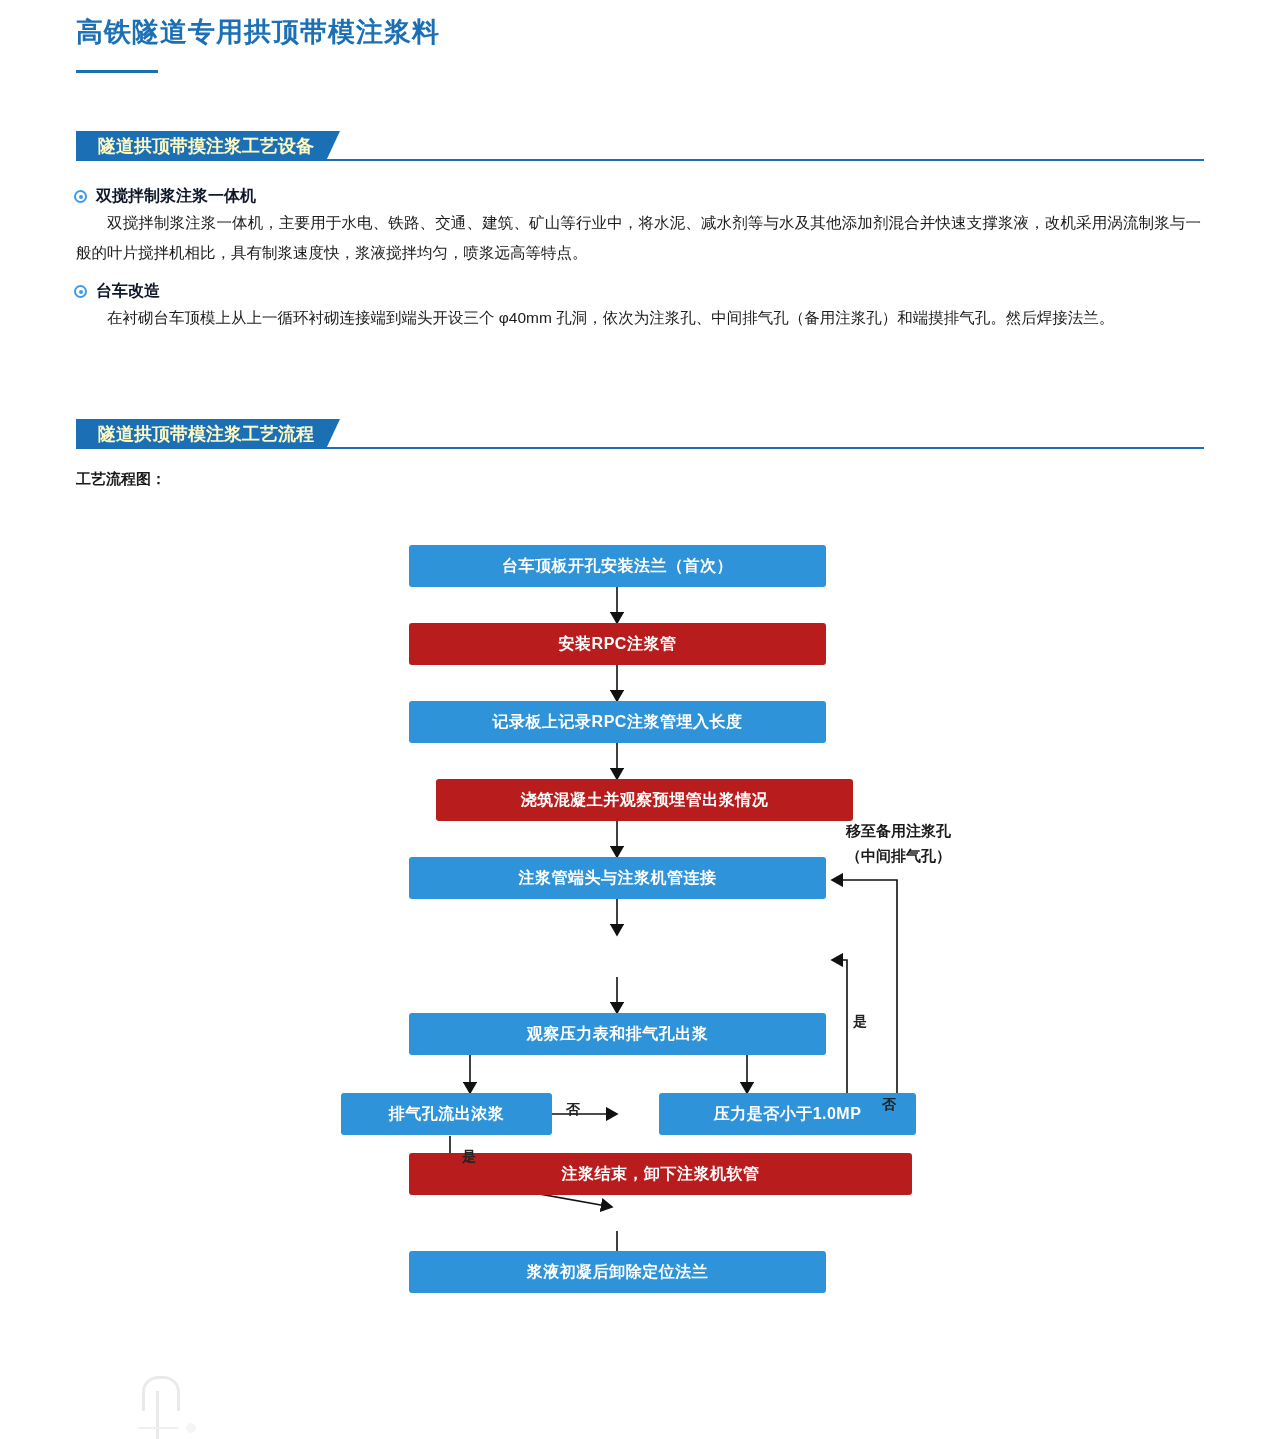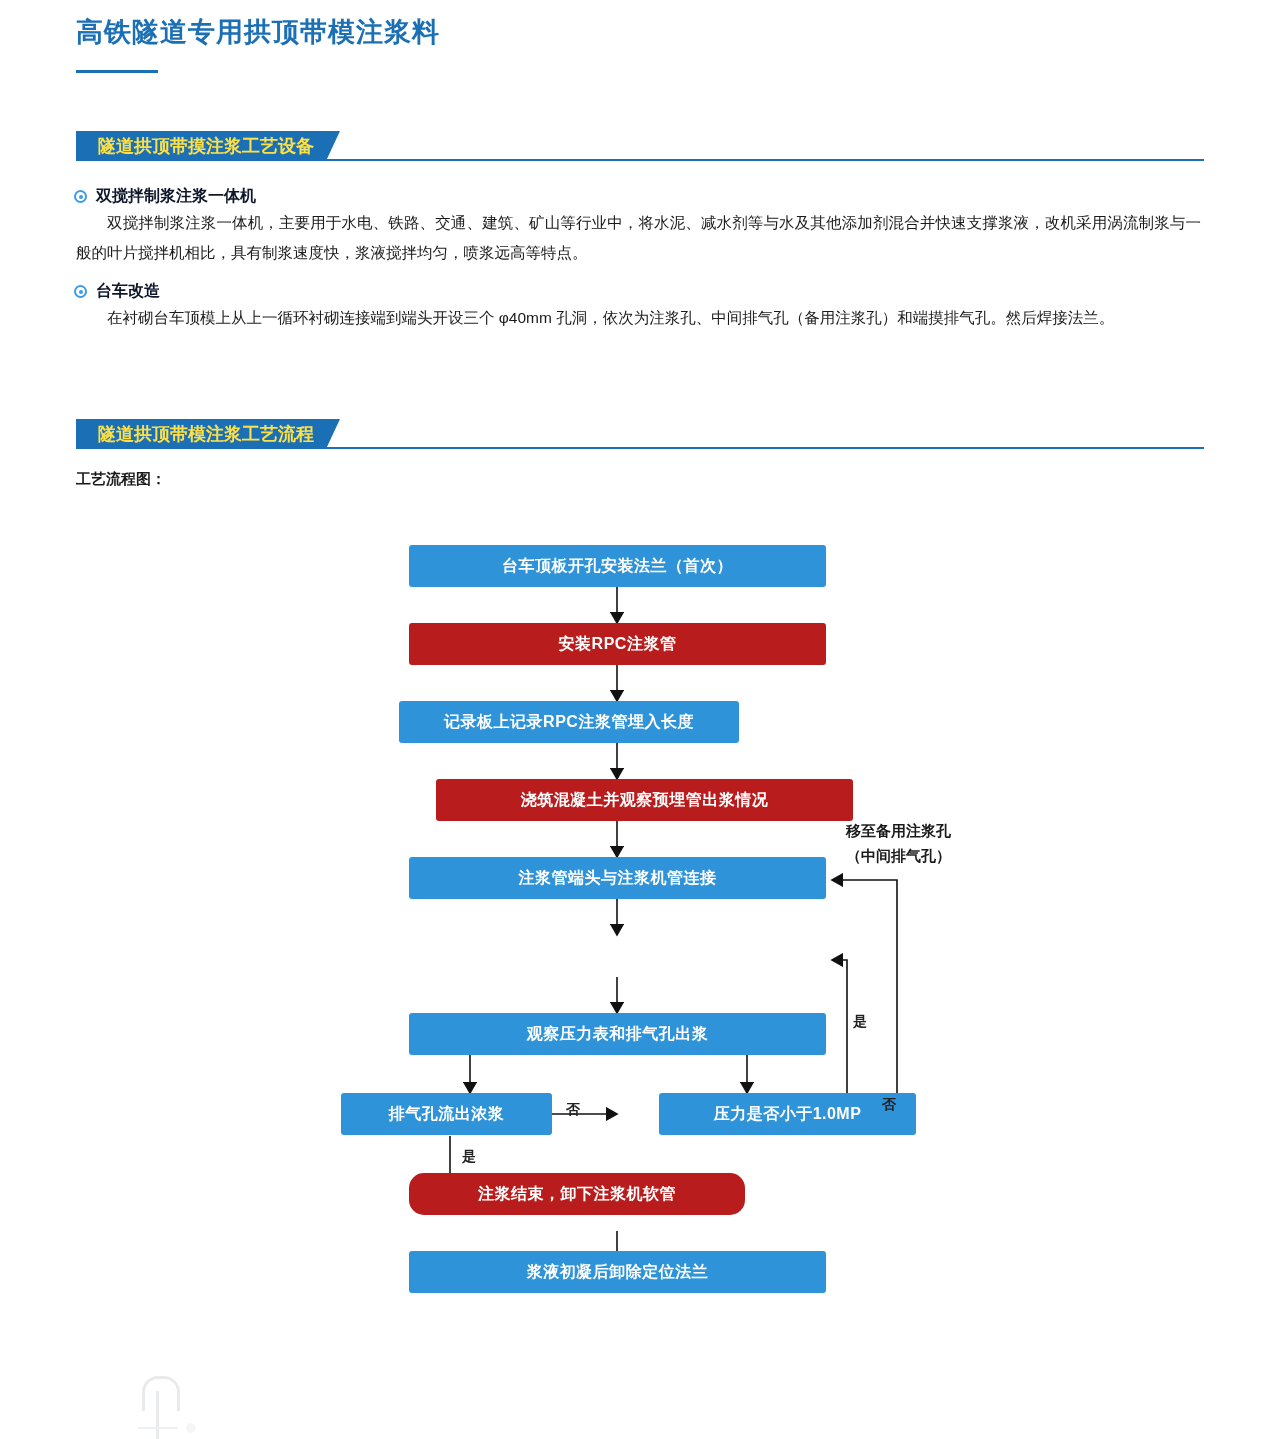--- a/index.html
+++ b/index.html
@@ -39,21 +39,21 @@
   .section-head {
     position: absolute;
     height: 30px;
   }
   .section-head .tab {
     position: absolute;
     left: 0;
     top: 0;
     height: 30px;
     background: #1b6fb5;
-    color: #fde047;
+    color: #fef9c3;
     font-size: 18px;
     font-weight: bold;
     line-height: 30px;
     padding: 0 26px 0 22px;
     box-sizing: border-box;
     white-space: nowrap;
     
     clip-path: polygon(0 0, 100% 0, calc(100% - 14px) 100%, 0 100%);
   }
   .section-head .bar {
@@ -228,29 +228,29 @@
 
     <line x1="617" y1="726" x2="617" y2="762" stroke="#111" stroke-width="1.6" marker-end="url(#arrow)"></line>
 
     <path d="M847,609 L847,455 L832,455" stroke="#111" stroke-width="1.6" fill="none" marker-end="url(#arrow)"></path>
 
     <path d="M897,600 L897,375 L832,375" stroke="#111" stroke-width="1.6" fill="none" marker-end="url(#arrow)"></path>
   </svg>
 
   <div class="node blue" style="left:409px; top:40px; width:417px; height:42px;">台车顶板开孔安装法兰（首次）</div>
   <div class="node gray" style="left:409px; top:118px; width:417px; height:42px;">安装RPC注浆管</div>
-  <div class="node blue" style="left:399px; top:196px; width:340px; height:42px;">记录板上记录RPC注浆管埋入长度</div>
+  <div class="node blue" style="left:409px; top:196px; width:417px; height:42px;">记录板上记录RPC注浆管埋入长度</div>
   <div class="node gray" style="left:409px; top:274px; width:417px; height:42px;margin-left:27px;">浇筑混凝土并观察预埋管出浆情况</div>
   <div class="node blue" style="left:409px; top:352px; width:417px; height:42px;">注浆管端头与注浆机管连接</div>
   <div class="node blue" style="left:409px; top:508px; width:417px; height:42px;">观察压力表和排气孔出浆</div>
 
   <div class="node blue" style="left:341px; top:588px; width:211px; height:42px;">排气孔流出浓浆</div>
   <div class="node blue" style="left:617px; top:588px; width:257px; height:42px;margin-left:42px;">压力是否小于1.0MP</div>
 
-  <div class="node gray" style="left:409px; top:668px; width:336px; height:42px;border-radius:15px;">注浆结束，卸下注浆机软管</div>
+  <div class="node gray" style="left:409px; top:648px; width:503px; height:42px;">注浆结束，卸下注浆机软管</div>
   <div class="node blue" style="left:409px; top:746px; width:417px; height:42px;">浆液初凝后卸除定位法兰</div>
 
   <div class="edge-label" style="left:566px; top:596px;">否</div>
   <div class="edge-label" style="left:462px; top:643px;">是</div>
   <div class="edge-label" style="left:853px; top:508px;">是</div>
   <div class="edge-label" style="left:882px; top:591px;">否</div>
 
   <div class="side-note" style="left:846px; top:313px;">移至备用注浆孔</div>
   <div class="side-note" style="left:846px; top:338px;">（中间排气孔）</div>
 </div>

